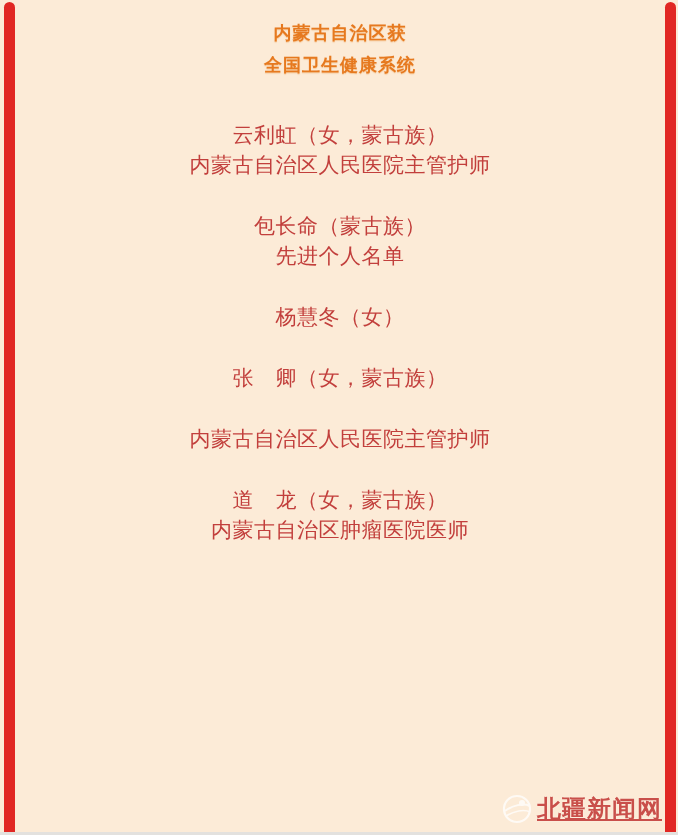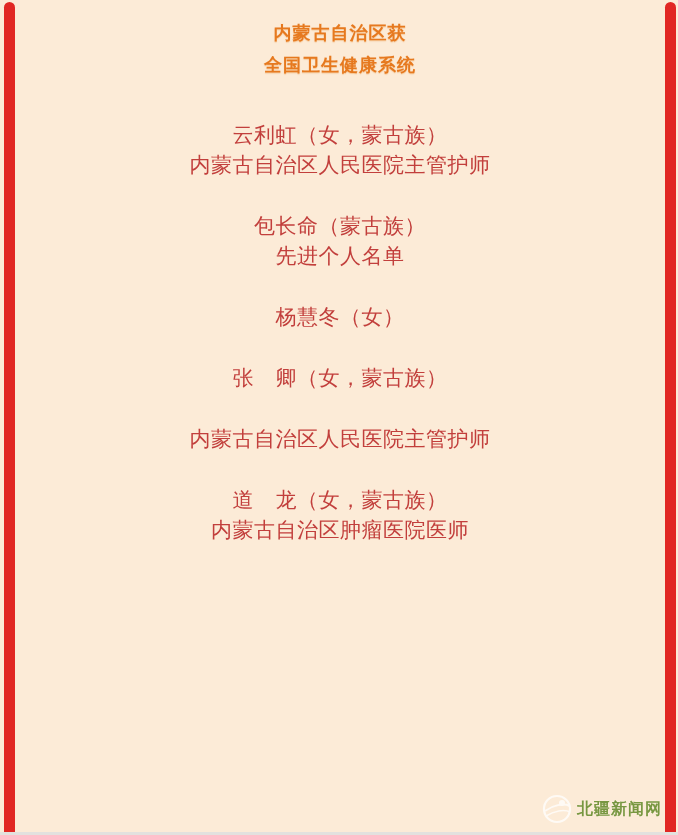--- a/index.html
+++ b/index.html
@@ -58,25 +58,26 @@
     position: absolute;
     right: 16px;
     bottom: 10px;
     display: flex;
     align-items: center;
     gap: 4px;
     opacity: 0.75;
   }
   .wm-logo { display: inline-flex; }
   .wm-text {
-    color: #4d7c0f;
-    font-size: 16px;
+    color: #b91c1c;
+    font-size: 24px;
     font-weight: bold;
     letter-spacing: 1px;
     text-shadow: 0 0 2px rgba(255,255,255,0.4);
+    text-decoration: underline;
   }
 </style>
 </head>
 <body>
 
 <div class="page">
   <div class="side-bar left"></div>
   <div class="side-bar right"></div>
 
   <div class="content">

